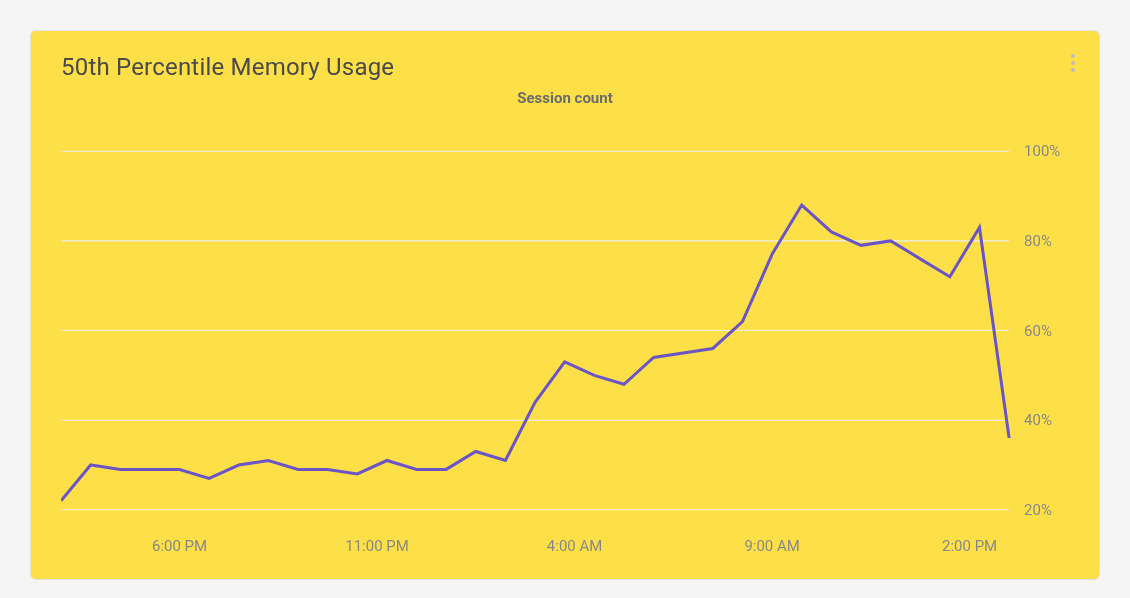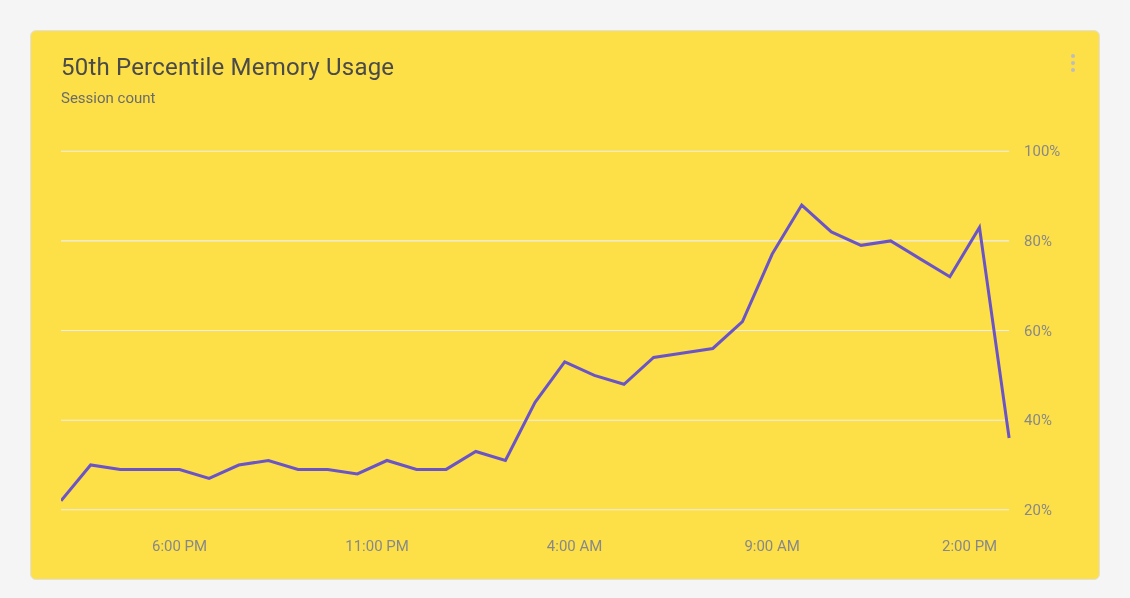--- a/index.html
+++ b/index.html
@@ -21,22 +21,23 @@
     }
     .card-title {
       font-size: 24px;
       font-weight: 400;
       color: #4a4a4a;
       letter-spacing: 0.2px;
       margin-bottom: 8px;
     }
     .card-subtitle {
       font-size: 15px;
-      font-weight: 400;
+      font-weight: 700;
       color: #6b6b6b;
+      text-align: center;
     }
     .more-btn {
       position: absolute;
       top: 20px;
       right: 14px;
       width: 24px;
       height: 24px;
       display: flex;
       flex-direction: column;
       align-items: center;

